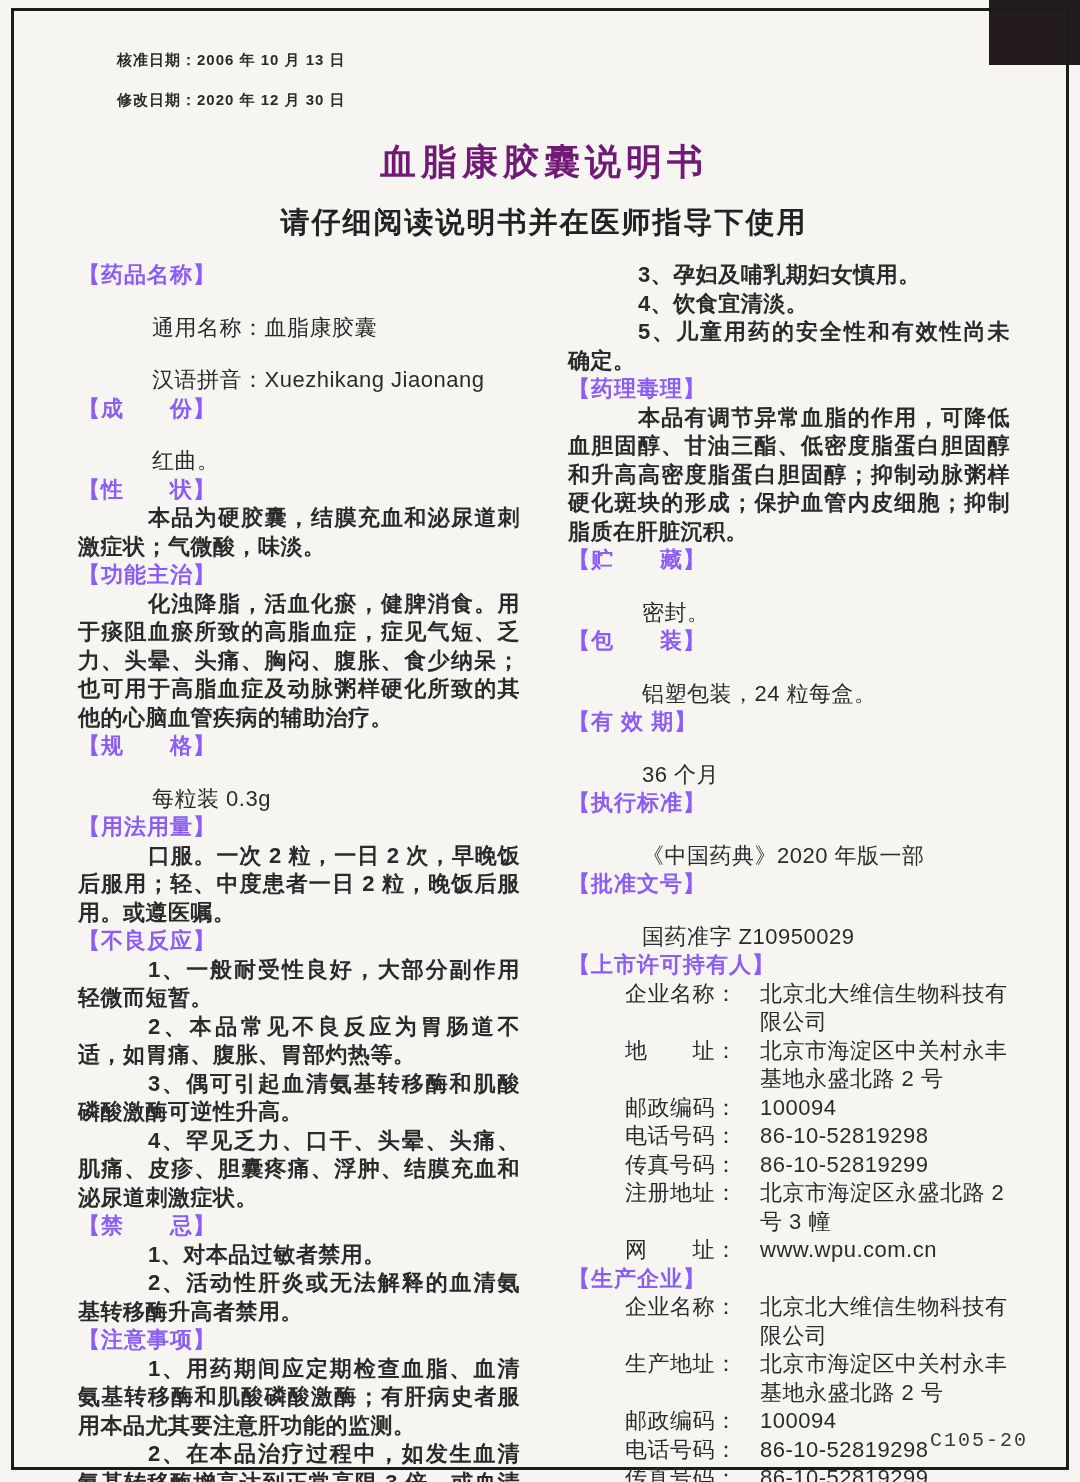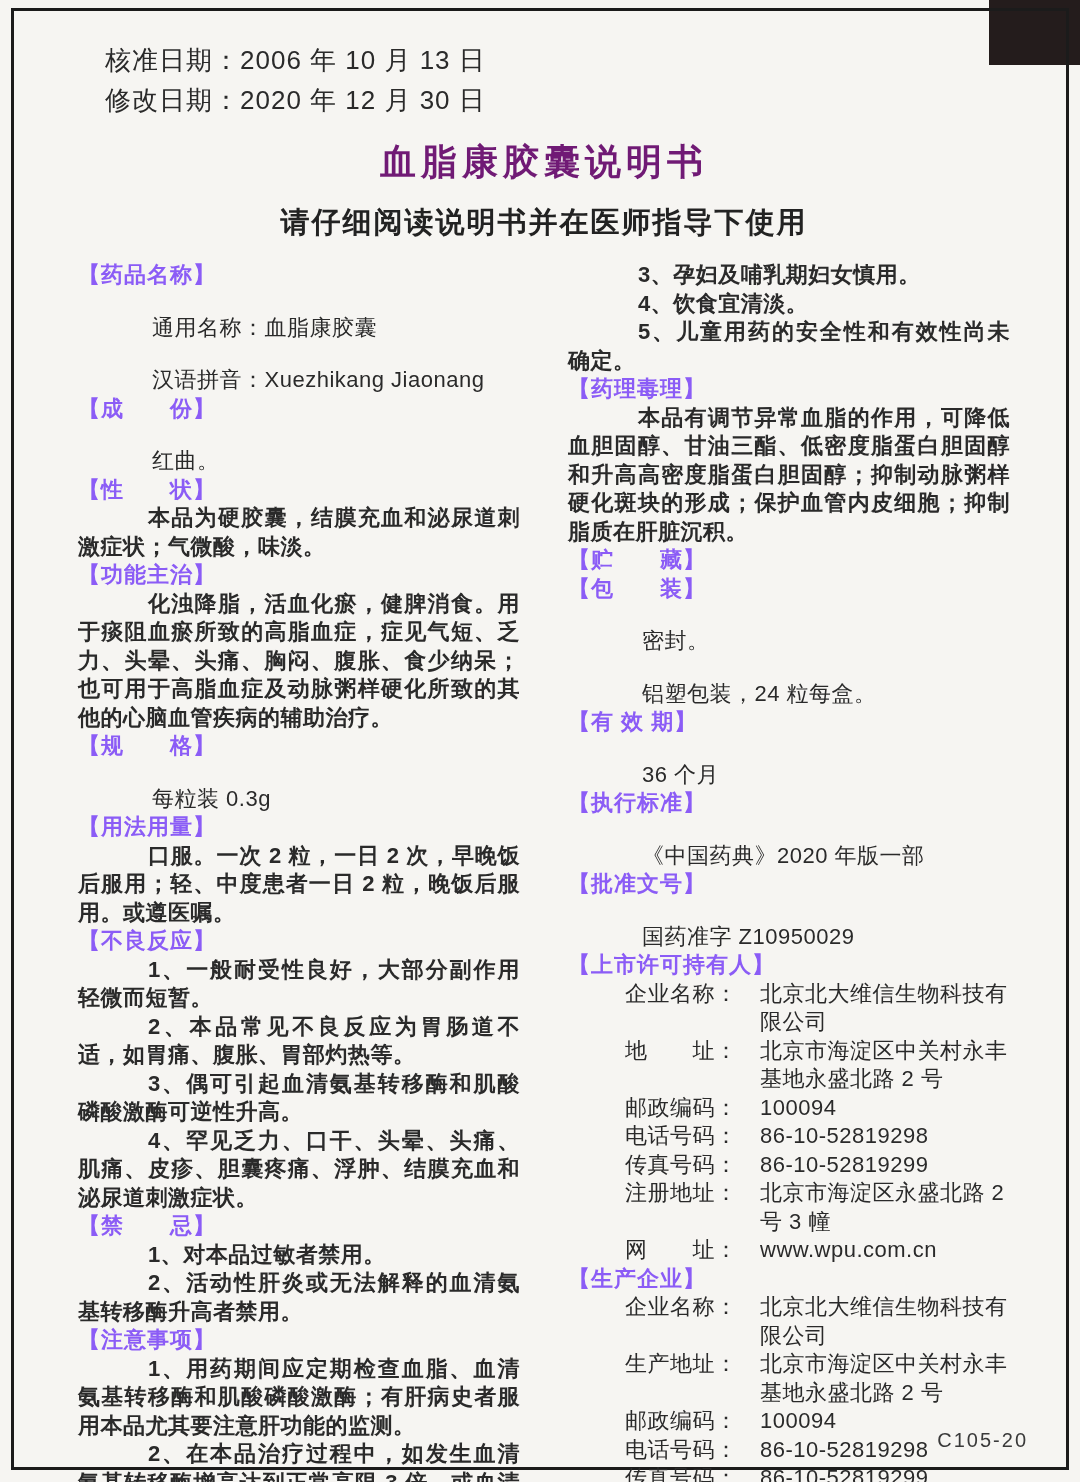--- a/index.html
+++ b/index.html
@@ -11,41 +11,41 @@
   }
   .border-frame {
     position:absolute; left:11px; top:8px; right:11px; bottom:12px;
     border:3px solid #1b1b1b; pointer-events:none;
   }
   .corner-block {
     position:absolute; top:0; right:0; width:91px; height:65px;
     background:#241c1c;
   }
   .content { position:absolute; left:78px; top:40px; width:932px; }
-  .dates { margin-left:27px; font-size:26px; line-height:40px; font-weight:400; letter-spacing:1px; }
+  .dates { margin-left:39px; font-size:15px; line-height:40px; font-weight:700; letter-spacing:1px; }
   .doc-title {
     text-align:center; font-size:36px; font-weight:bold;
     letter-spacing:5px; margin-top:18px; color:#701a75;
   }
   .doc-subtitle {
     text-align:center; font-size:29px; font-weight:bold;
     letter-spacing:2px; margin-top:16px; color:#222;
   }
   .columns { display:flex; gap:48px; margin-top:18px; }
   .col { width:442px; font-size:22px; line-height:28.5px; }
   .blk { margin:0; }
   .blk.h { font-weight:bold; color:#8b5cf6; letter-spacing:1px; }
   .blk.p { text-indent:70px; text-align:justify; letter-spacing:0.5px;font-weight:bold; }
   .blk.ind { padding-left:74px; letter-spacing:0.5px;margin-top:24px; }
   .blk.lv { display:flex; letter-spacing:0.5px; }
   .lv-label { flex:0 0 135px; margin-left:57px; }
   .lv-value { flex:1; text-align:left; }
   .page-code {
     position:absolute; right:52px; bottom:30px;
-    font-size:20px; color:#3a3a3a; letter-spacing:2px;
+    font-size:20px; color:#3a3a3a; letter-spacing:2px;font-family:Liberation Mono, monospace;
   }
 </style>
 </head>
 <body>
 
 <div class="sheet">
   <div class="corner-block"></div>
   <div class="border-frame"></div>
 
   <div class="content">
@@ -84,22 +84,22 @@
           <div class="blk p">1、用药期间应定期检查血脂、血清氨基转移酶和肌酸磷酸激酶；有肝病史者服用本品尤其要注意肝功能的监测。</div>
           <div class="blk p">2、在本品治疗过程中，如发生血清氨基转移酶增高达到正常高限 3 倍，或血清肌酸磷酸激酶显著增高时，应停用本品。</div>
         </div>
       <div class="col">
           <div class="blk p">3、孕妇及哺乳期妇女慎用。</div>
           <div class="blk p">4、饮食宜清淡。</div>
           <div class="blk p">5、儿童用药的安全性和有效性尚未确定。</div>
           <div class="blk h">【药理毒理】</div>
           <div class="blk p">本品有调节异常血脂的作用，可降低血胆固醇、甘油三酯、低密度脂蛋白胆固醇和升高高密度脂蛋白胆固醇；抑制动脉粥样硬化斑块的形成；保护血管内皮细胞；抑制脂质在肝脏沉积。</div>
           <div class="blk h">【贮　　藏】</div>
+          <div class="blk ind">密封。</div>
           <div class="blk h">【包　　装】</div>
-          <div class="blk ind">密封。</div>
           <div class="blk ind">铝塑包装，24 粒每盒。</div>
           <div class="blk h">【有 效 期】</div>
           <div class="blk ind">36 个月</div>
           <div class="blk h">【执行标准】</div>
           <div class="blk ind">《中国药典》2020 年版一部</div>
           <div class="blk h">【批准文号】</div>
           <div class="blk ind">国药准字 Z10950029</div>
           <div class="blk h">【上市许可持有人】</div>
           <div class="blk lv">
             <span class="lv-label">企业名称：</span>

